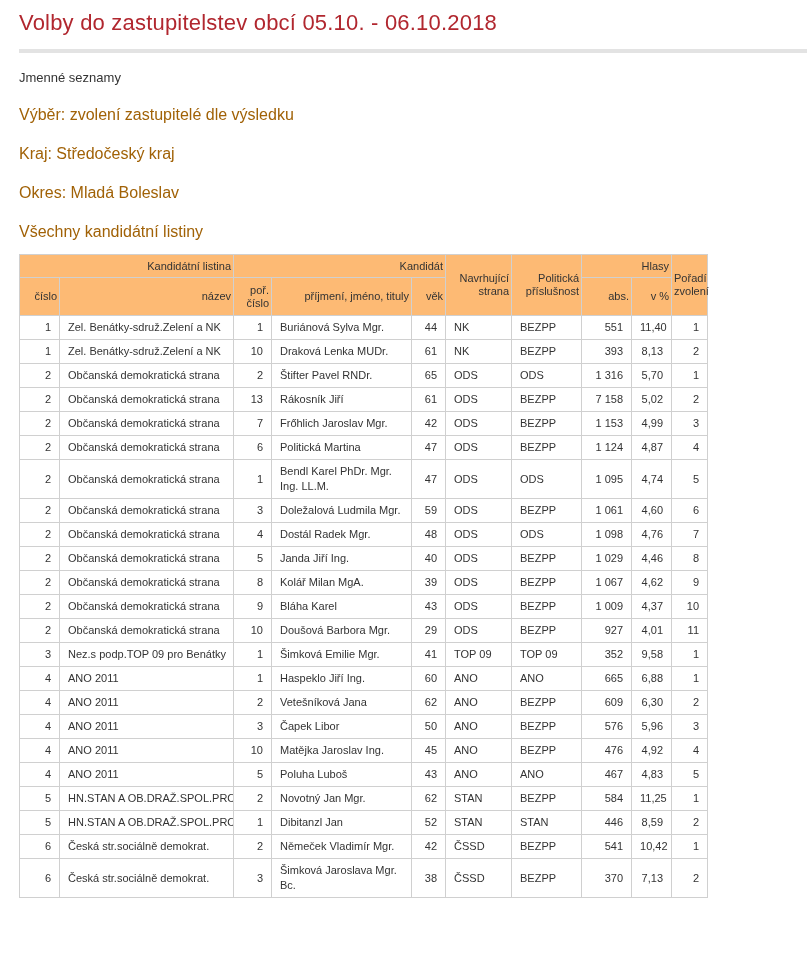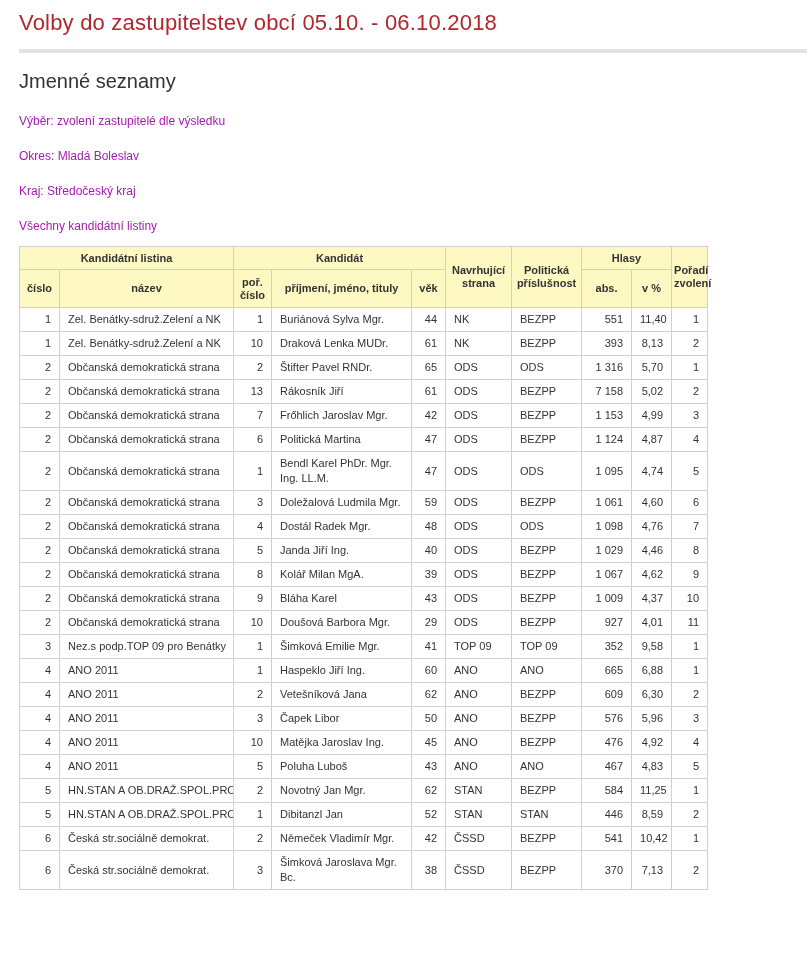--- a/index.html
+++ b/index.html
@@ -22,46 +22,46 @@
     color: #b1272f;
     margin: 2px 0 0 0;
     letter-spacing: 0.2px;
   }
   .rule {
     height: 4px;
     background: #e3e3e3;
     margin-top: 13px;
   }
   .section-title {
-    font-size: 20px;
+    font-size: 13px;
     font-weight: normal;
     color: #333333;
     margin: 17px 0 0 0;
   }
   .info-line {
-    font-size: 12px;
+    font-size: 16px;
     margin: 21px 0 0 0;
-    color: #a21caf;
+    color: #a16207;
   }
   table.cand {
     border-collapse: collapse;
     table-layout: fixed;
     width: 688px;
     margin-top: 13px;
     font-size: 11px;
   }
   table.cand th, table.cand td {
     border: 1px solid #d0d0d0;
     color: #333333;
     box-sizing: border-box;
   }
   table.cand th {
-    background: #fef9c3;
-    font-weight: bold;
-    text-align: center;
+    background: #fdba74;
+    font-weight: normal;
+    text-align: right;
     vertical-align: middle;
     padding: 2px 2px;
     line-height: 13px;
   }
   table.cand thead tr.h1 th { height: 23px; }
   table.cand thead tr.h2 th { height: 38px; }
   th.nowrap { white-space: nowrap; overflow: hidden; }
   table.cand td {
     background: #ffffff;
     padding: 4px 8px;
@@ -79,22 +79,22 @@
 
 <div class="page">
 
   <h1 class="page-title">Volby do zastupitelstev obcí 05.10. - 06.10.2018</h1>
 
   <div class="rule"></div>
 
   <h2 class="section-title">Jmenné seznamy</h2>
 
   <p class="info-line">Výběr: zvolení zastupitelé dle výsledku</p>
+  <p class="info-line">Kraj: Středočeský kraj</p>
   <p class="info-line">Okres: Mladá Boleslav</p>
-  <p class="info-line">Kraj: Středočeský kraj</p>
   <p class="info-line">Všechny kandidátní listiny</p>
 
   <table class="cand">
     <colgroup>
       <col style="width:40px">
         <col style="width:174px">
         <col style="width:38px">
       <col style="width:140px">
         <col style="width:34px">
         <col style="width:66px">

